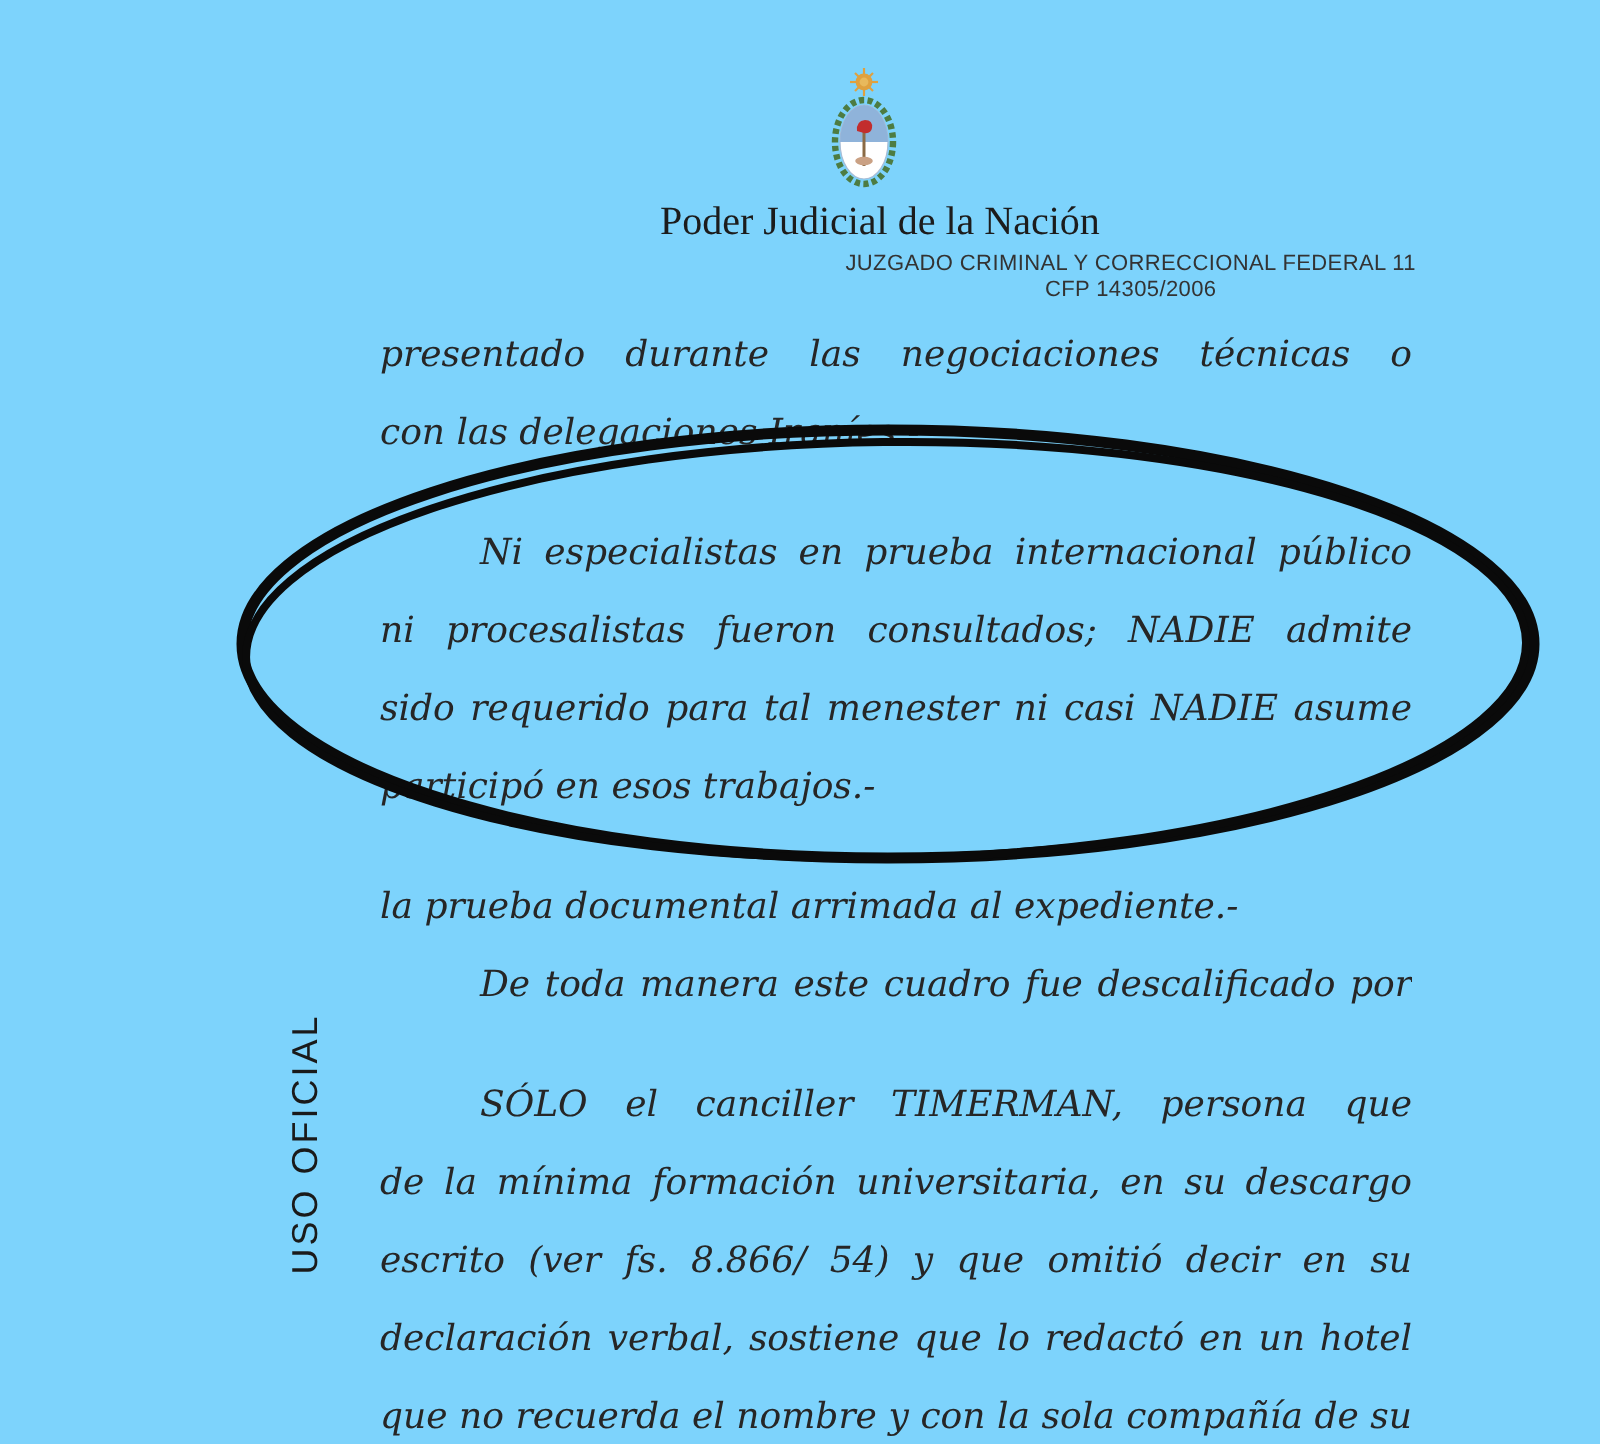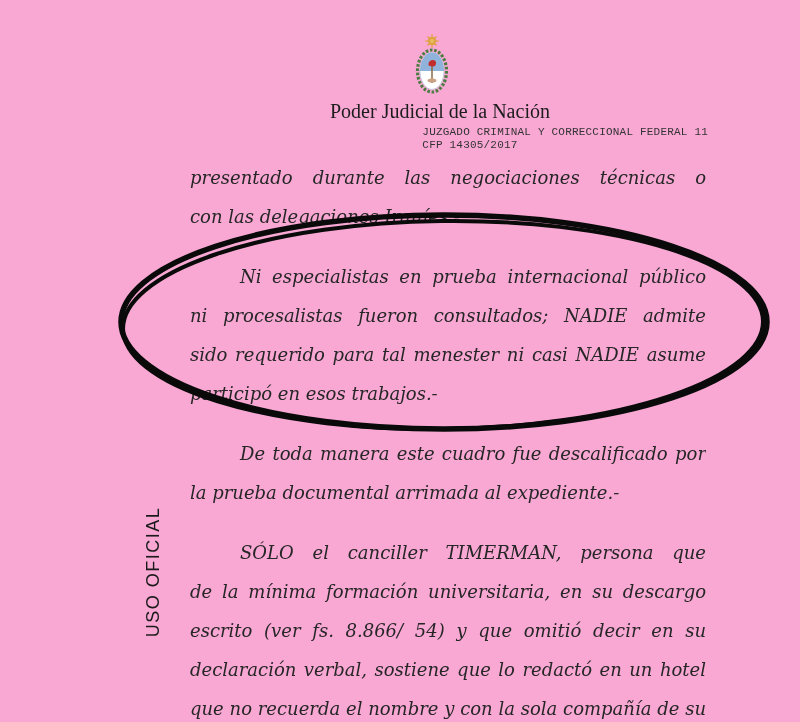--- a/index.html
+++ b/index.html
@@ -3,33 +3,33 @@
 <meta charset="utf-8">
 <style>
   html, body { margin: 0; padding: 0; }
   body {
     width: 800px; height: 722px;
     background: #ffffff;
     position: relative;
     overflow: hidden;
     font-family: "DejaVu Serif", serif;
   }
-  .page { position: absolute; inset: 0; background: #f9a8d4; }
+  .page { position: absolute; inset: 0; background: #7dd3fc; }
 
   
   .emblem { position: absolute; left: 407px; top: 33px; width: 50px; height: 64px; }
   .title {
     position: absolute; left: 330px; top: 100px;
     font-family: "Liberation Serif", serif;
     font-size: 20px; color: #1c1c1c; white-space: nowrap;
   }
   .court {
     position: absolute; right: 92px; top: 126px;
-    text-align: left;
-    font-family: Liberation Mono, monospace;
+    text-align: center;
+    font-family: Liberation Sans, sans-serif;
     font-size: 11px; line-height: 12.5px; color: #333;
     letter-spacing: 0.2px;
     margin-left: 16px;
   }
 
   
   .uso {
     position: absolute; left: 153px; top: 572px;
     transform: translate(-50%, -50%) rotate(-90deg);
     font-family: "Liberation Sans", sans-serif;
@@ -78,39 +78,39 @@
     <ellipse cx="25" cy="38" rx="12" ry="18.5" fill="#ffffff" stroke="#a9bdd6" stroke-width="0.6"></ellipse>
     <path d="M 13 38 A 12 18.5 0 0 1 37 38 Z" fill="#8fb3da"></path>
     <line x1="25" y1="33" x2="25" y2="50" stroke="#8a6a45" stroke-width="1.5"></line>
     <path d="M 21.5 32.5 Q 21 27.5 25.5 27 Q 29.5 27 29 31 Q 28.5 34 25 33.5 Z" fill="#c22d2d"></path>
     <ellipse cx="25" cy="47.5" rx="4.4" ry="2.1" fill="#caa184"></ellipse>
   </svg>
 
   <div class="title">Poder Judicial de la Nación</div>
   <div class="court">
     <div>JUZGADO CRIMINAL Y CORRECCIONAL FEDERAL 11</div>
-    <div>CFP 14305/2017</div>
+    <div>CFP 14305/2006</div>
   </div>
 
   <div class="uso">USO OFICIAL</div>
 
   <div class="body-text">
     <div class="para">
       <div class="line jline">presentado durante las negociaciones técnicas o políticas</div>
       <div class="line lline">con las delegaciones Iraníes.-</div>
     </div>
     <div class="para">
       <div class="line jline indent">Ni especialistas en prueba internacional público</div>
       <div class="line jline">ni procesalistas fueron consultados; NADIE admite haber</div>
       <div class="line jline">sido requerido para tal menester ni casi NADIE asume que</div>
       <div class="line lline">participó en esos trabajos.-</div>
     </div>
     <div class="para">
+      <div class="line lline">la prueba documental arrimada al expediente.-</div>
       <div class="line jline indent">De toda manera este cuadro fue descalificado por</div>
-      <div class="line lline">la prueba documental arrimada al expediente.-</div>
     </div>
     <div class="para">
       <div class="line jline indent">SÓLO el canciller TIMERMAN, persona que carece</div>
       <div class="line jline">de la mínima formación universitaria, en su descargo por</div>
       <div class="line jline">escrito (ver fs. 8.866/ 54) y que omitió decir en su</div>
       <div class="line jline">declaración verbal, sostiene que lo redactó en un hotel del</div>
       <div class="line jline">que no recuerda el nombre y con la sola compañía de su</div>
     </div>
   </div>
 

